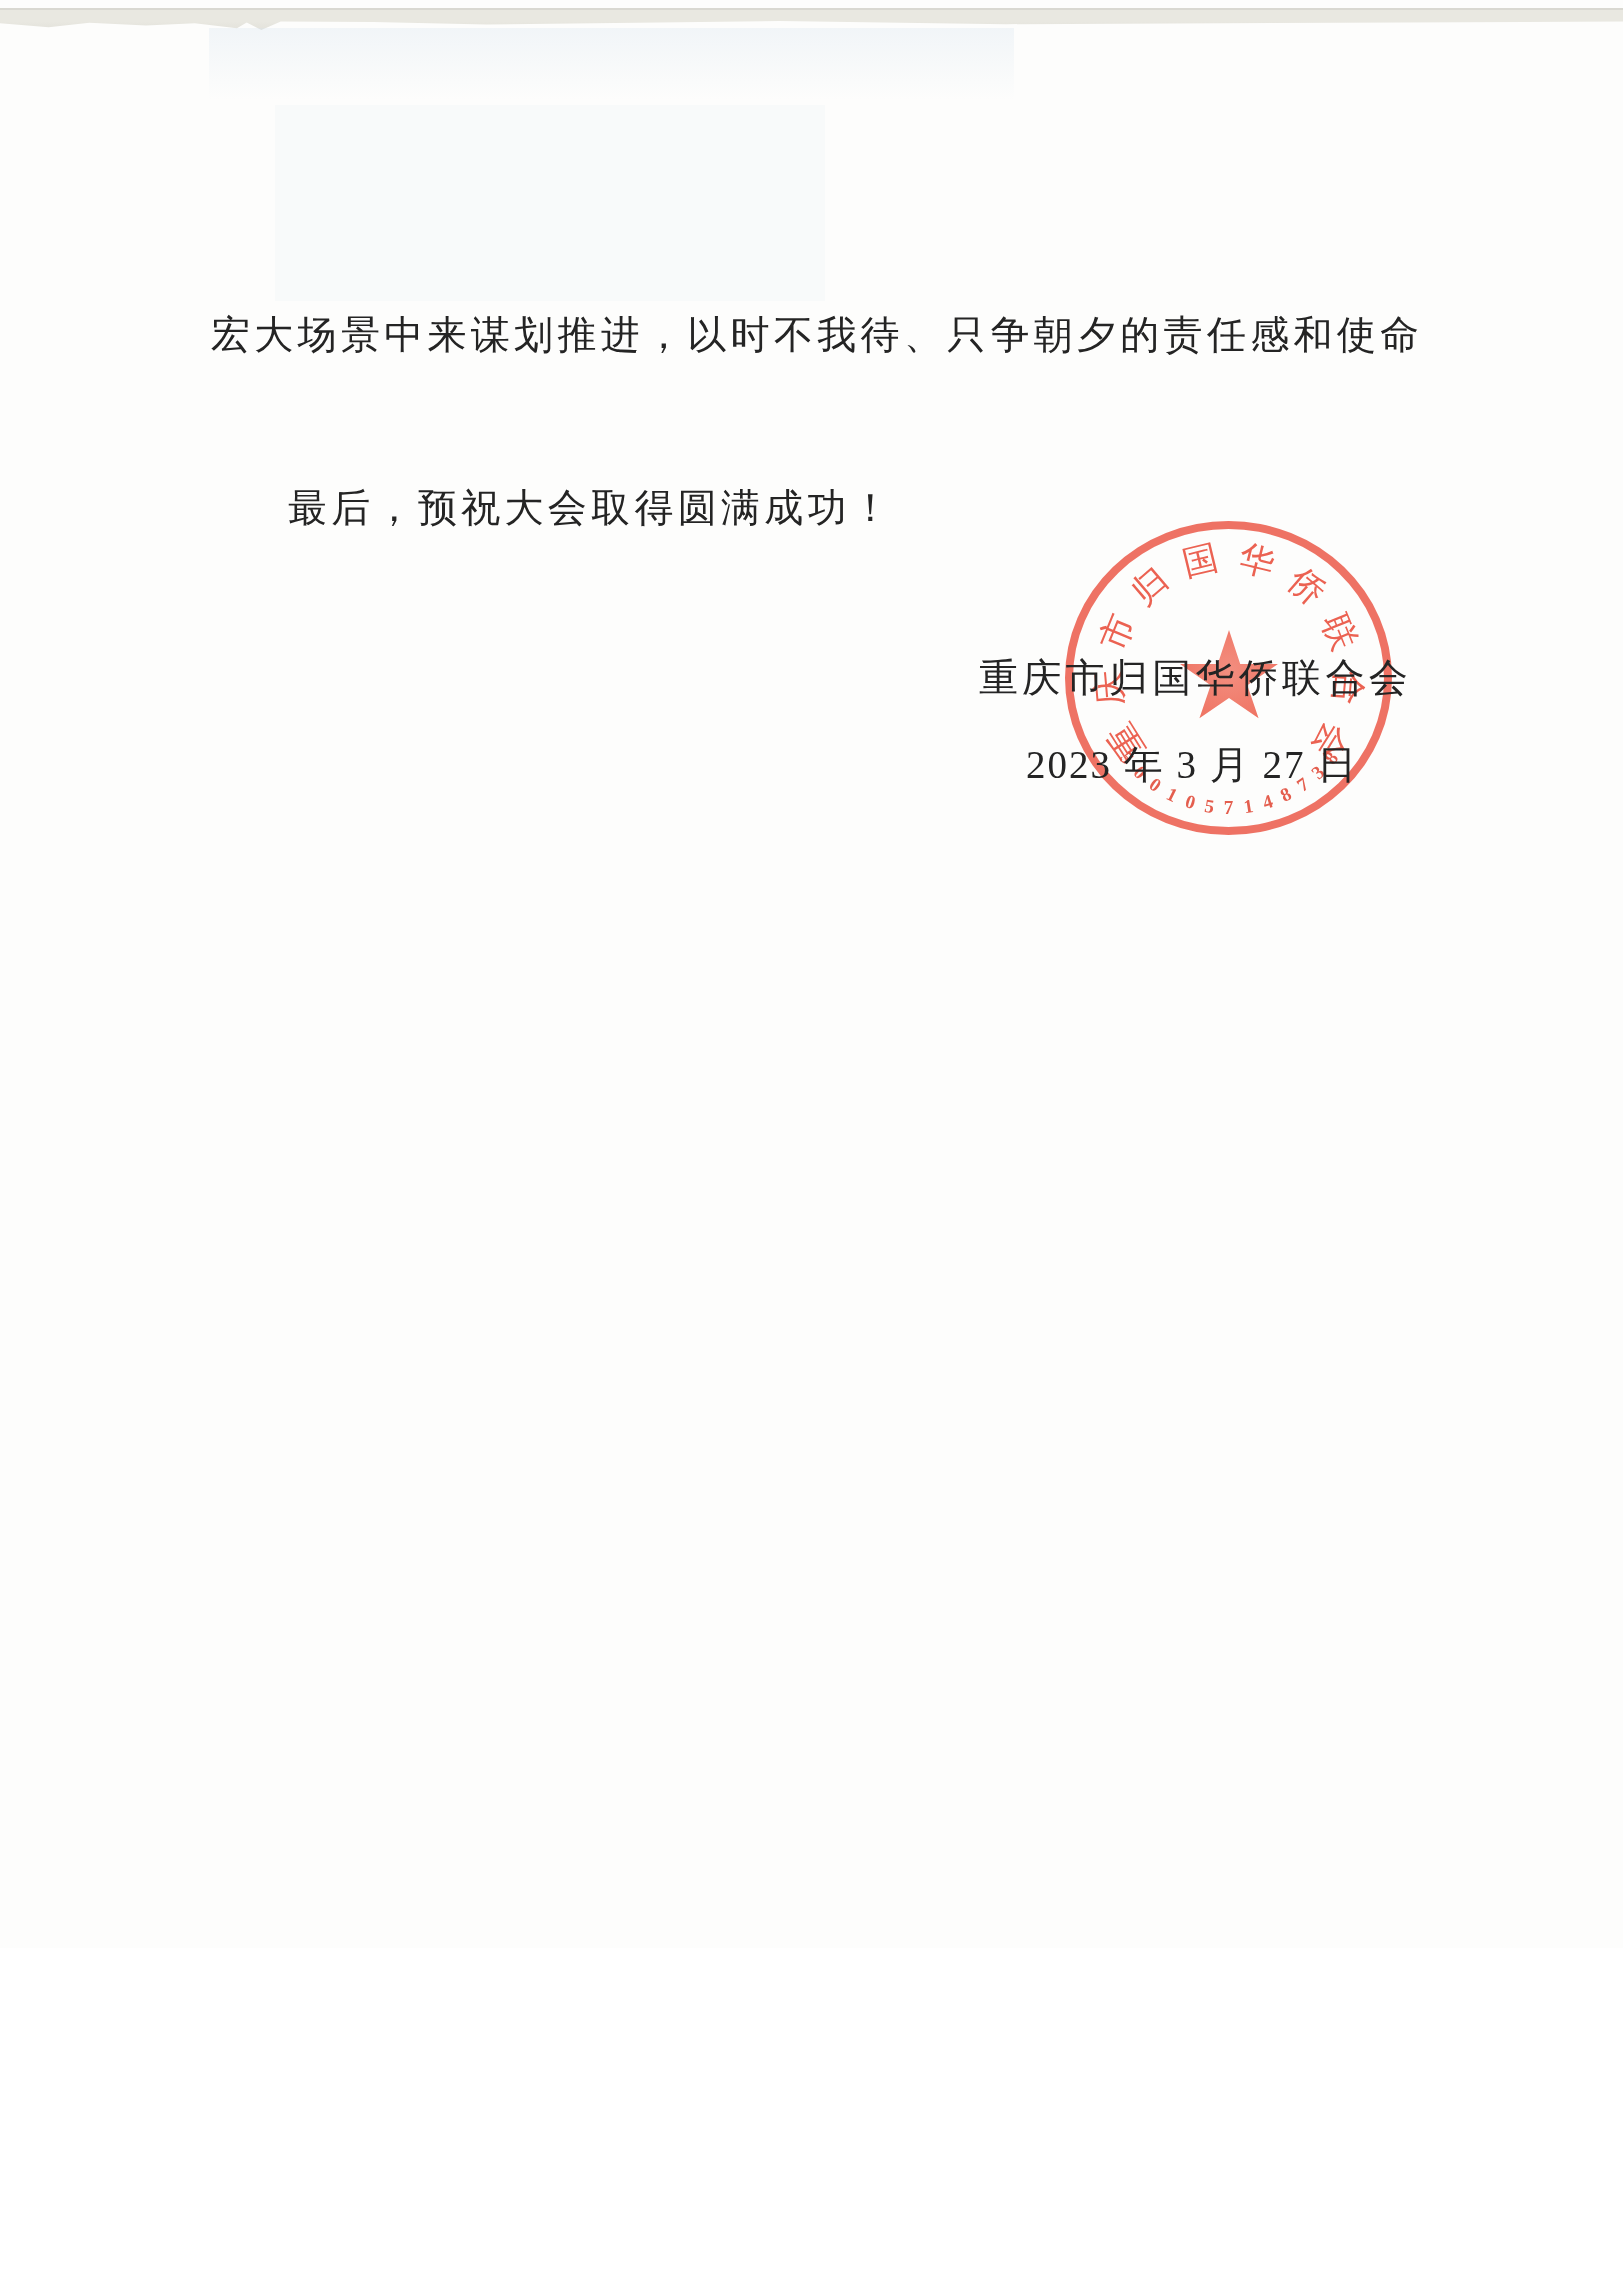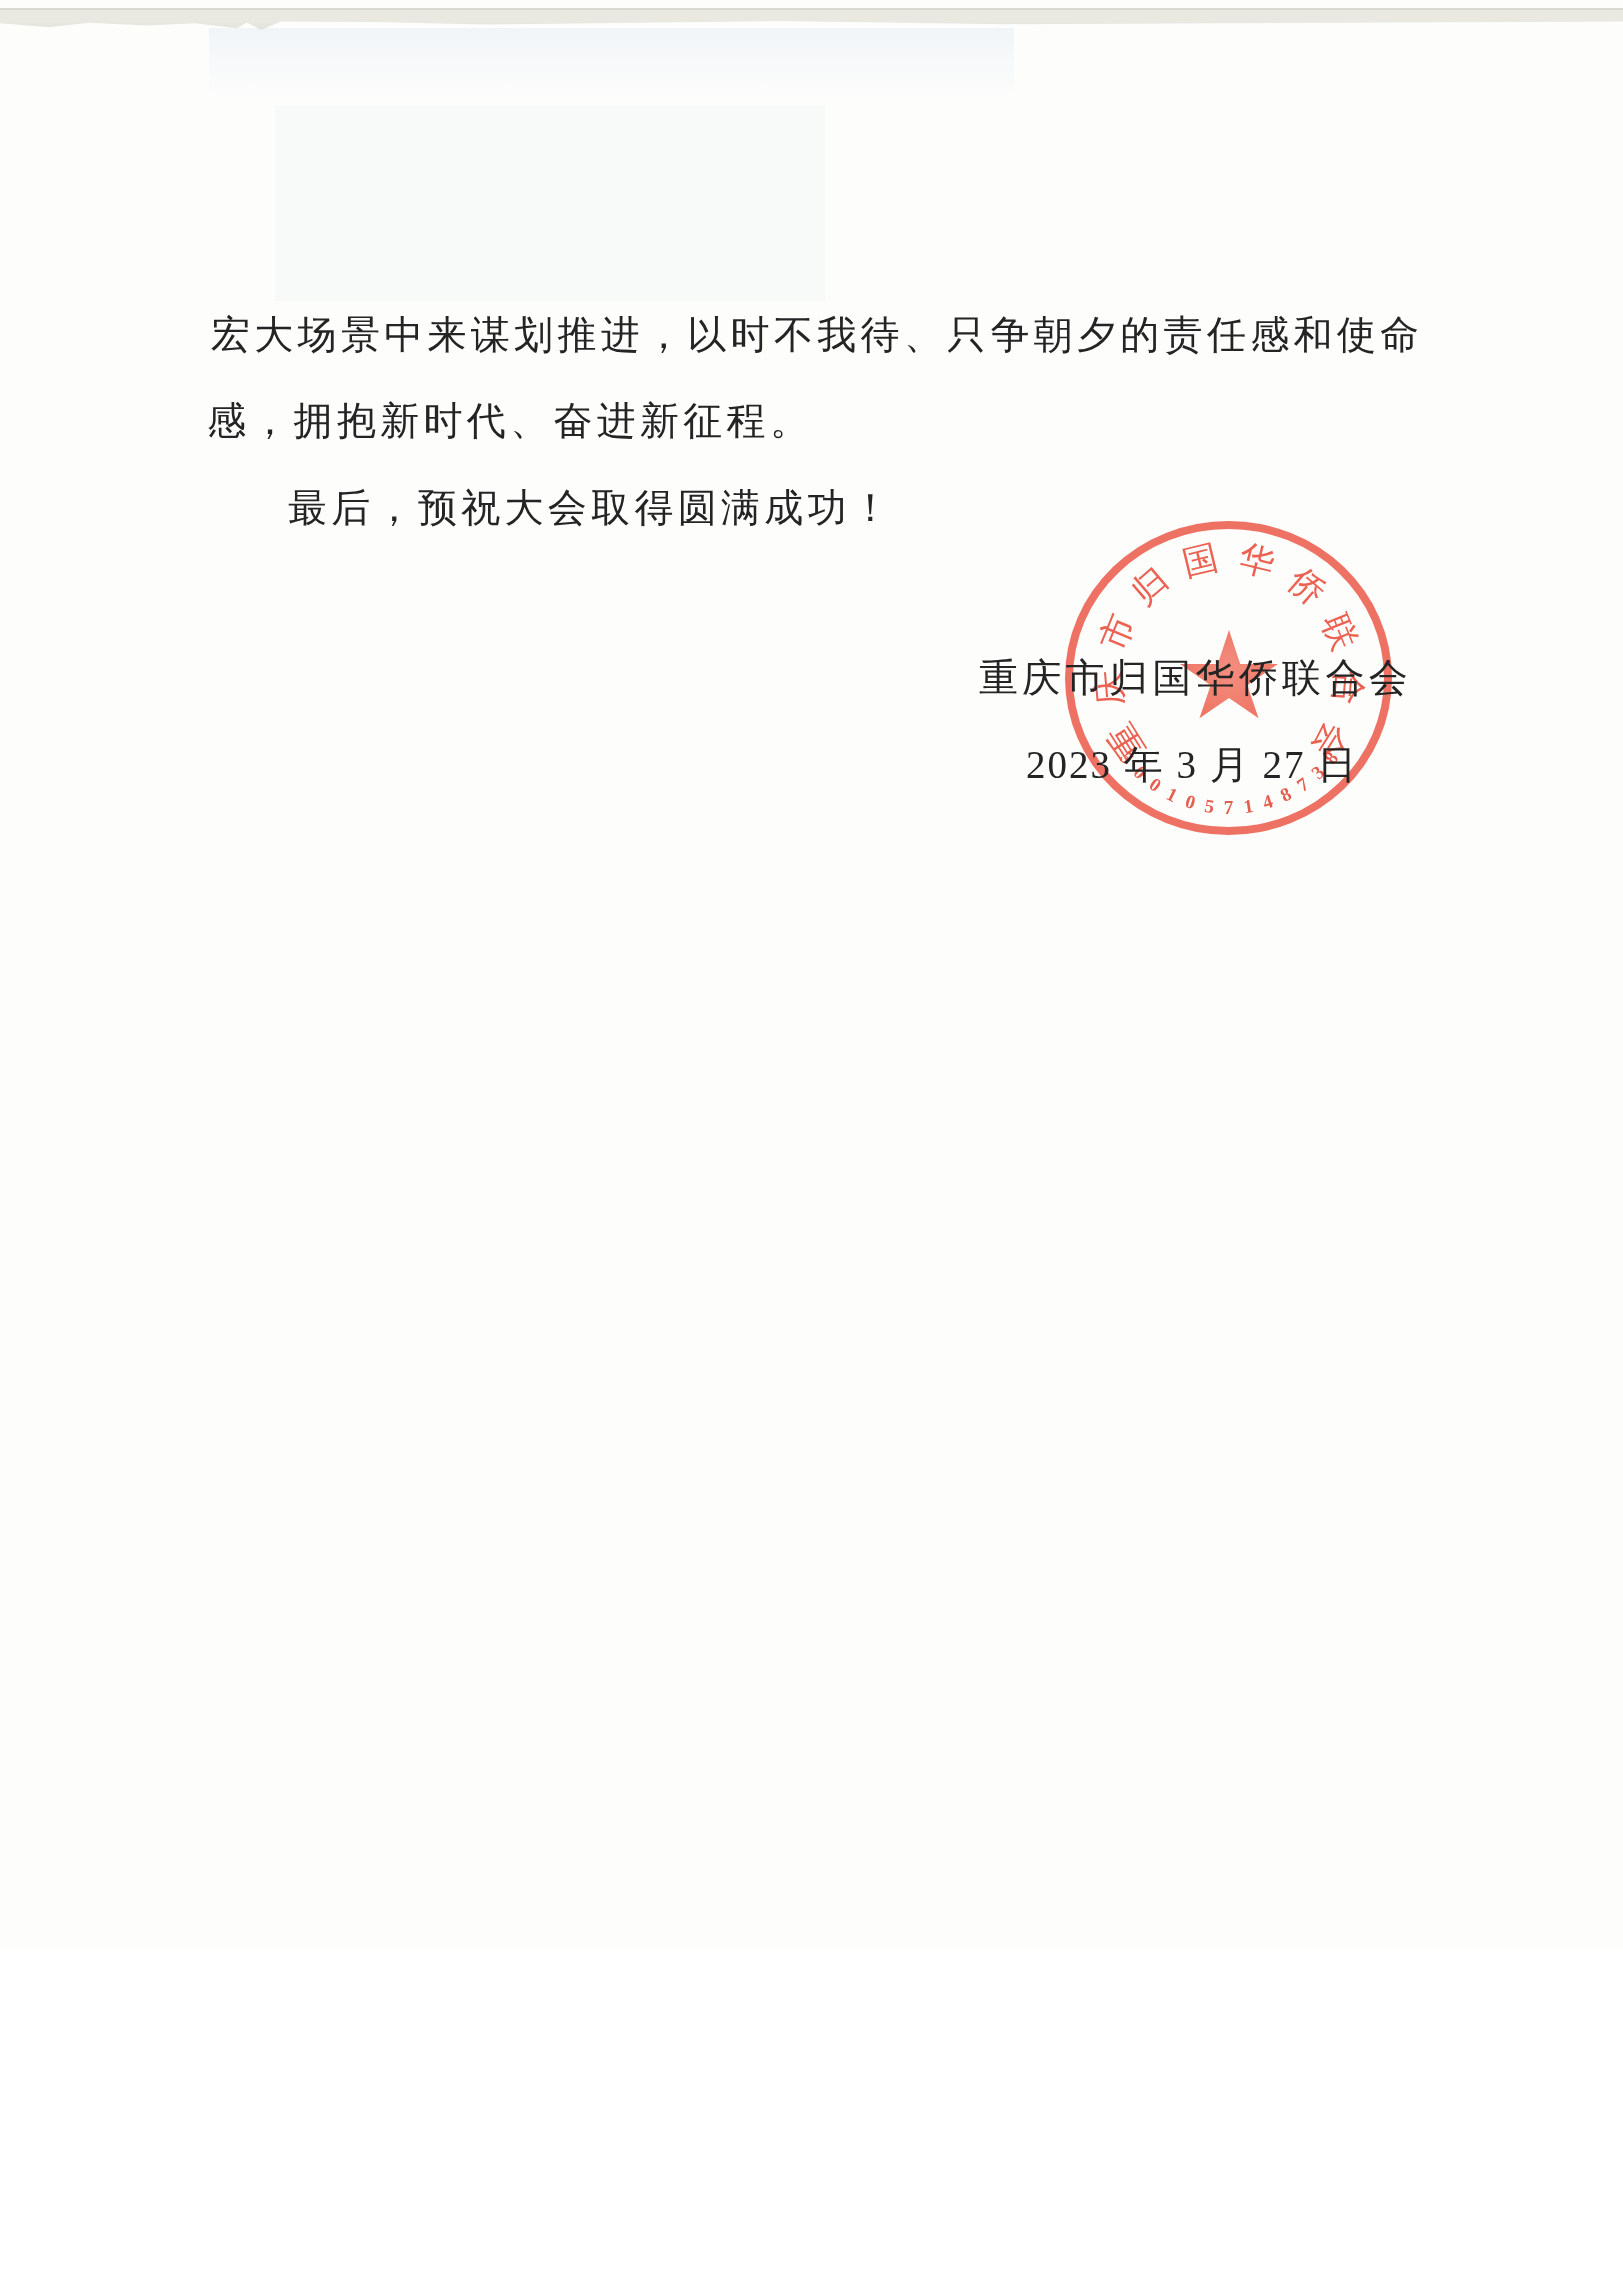--- a/index.html
+++ b/index.html
@@ -98,21 +98,20 @@
 </head>
 <body>
 
 <div class="page">
 
   <div class="scan-strip"></div>
   <div class="haze1"></div>
   <div class="haze2"></div>
 
   <div class="txt line1">宏大场景中来谋划推进，以时不我待、只争朝夕的责任感和使命</div>
-  <div class="txt line2">感，拥抱新时代、奋进新征程。</div>
   <div class="txt signature">重庆市归国华侨联合会</div>
 
   <div class="txt line3">最后，预祝大会取得圆满成功！</div>
   <div class="txt dateline">2023 年 3 月 27 日</div>
 
   <div class="seal" id="seal" style="--seal-red: #ec5e4e;">
     <div class="seal-ring"></div>
     <div class="seal-star"></div>
     <div class="seal-arc" id="seal-arc">
         <span class="seal-arc-char" style="transform: rotate(-122deg) translateY(-120px);">重</span>

